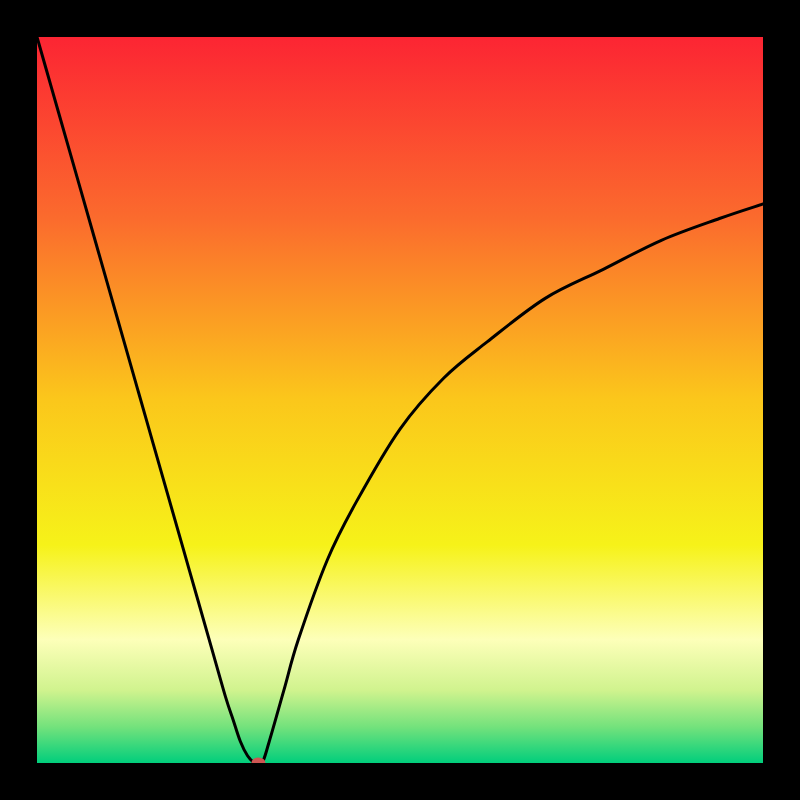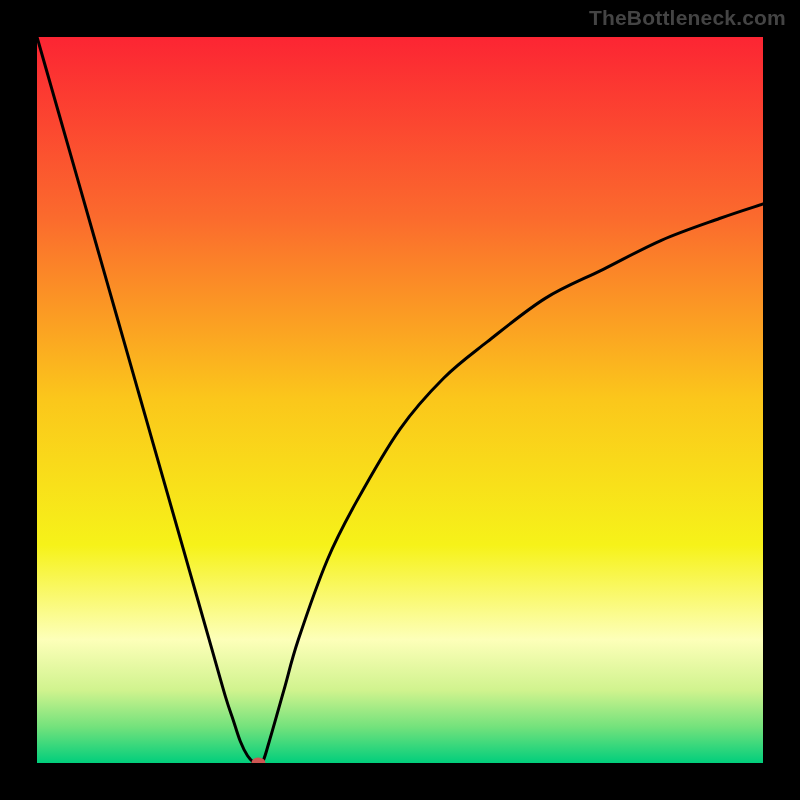--- a/index.html
+++ b/index.html
@@ -63,14 +63,13 @@
             <stop offset="100%" stop-color="#01ce7c"></stop>
           </linearGradient>
       </defs>
       <rect x="0" y="0" width="726" height="726" fill="url(#bg-grad)"></rect>
     </svg>
     <svg class="curve-svg" viewBox="0 0 726 726" preserveAspectRatio="none">
       <path id="curve-path" fill="none" stroke-width="3" stroke-linejoin="round" stroke-linecap="round" d="M 0 0 C 2.42 8.46999999999999, 9.68 33.87999999999994, 14.52 50.819999999999936 C 19.36 67.75999999999993, 24.2 84.69999999999999, 29.04 101.63999999999999 C 33.879999999999995 118.57999999999998, 38.72 135.51999999999992, 43.559999999999995 152.45999999999992 C 48.39999999999999 169.39999999999992, 53.239999999999995 186.33999999999997, 58.08 203.27999999999997 C 62.92 220.21999999999997, 67.76 237.15999999999997, 72.60000000000001 254.09999999999997 C 77.44000000000001 271.03999999999996, 82.27999999999999 287.98, 87.11999999999999 304.92 C 91.96 321.86, 96.80000000000001 338.8, 101.64000000000001 355.74 C 106.48000000000002 372.68, 111.32 389.62, 116.16 406.56 C 121 423.5, 125.84 440.44, 130.68 457.38 C 135.52 474.32, 140.36 491.26000000000005, 145.20000000000002 508.20000000000005 C 150.04000000000002 525.1400000000001, 154.88 542.0799999999999, 159.72 559.02 C 164.56 575.96, 169.39999999999998 592.9000000000001, 174.23999999999998 609.84 C 179.07999999999998 626.78, 185.13000000000002 648.56, 188.76000000000002 660.66 C 192.39000000000001 672.76, 193.60000000000002 675.1800000000001, 196.02 682.44 C 198.44 689.7, 200.86000000000004 698.1700000000001, 203.28000000000003 704.22 C 205.70000000000002 710.27, 208.12 715.11, 210.54 718.74 C 212.95999999999998 722.37, 215.38 724.79, 217.79999999999998 726 C 220.21999999999997 727.21, 222.64 729.63, 225.06 726 C 227.48000000000002 722.37, 228.69 716.32, 232.32 704.22 C 235.95 692.12, 242.00000000000003 670.34, 246.84000000000003 653.4 C 251.68000000000004 636.4599999999999, 254.10000000000002 624.3599999999999, 261.36 602.5799999999999 C 268.62 580.8, 280.72 545.71, 290.40000000000003 522.72 C 300.08000000000004 499.73, 307.34000000000003 486.42, 319.44 464.64 C 331.53999999999996 442.85999999999996, 348.48 412.60999999999996, 363 392.03999999999996 C 377.52 371.46999999999997, 392.0400000000001 355.73999999999995, 406.56000000000006 341.21999999999997 C 421.08000000000004 326.7, 433.18 318.23, 450.12 304.92 C 467.06 291.61, 488.84 273.46000000000004, 508.2 261.36 C 527.56 249.26, 546.92 241.99999999999994, 566.28 232.31999999999994 C 585.64 222.63999999999993, 605 211.74999999999997, 624.36 203.27999999999997 C 643.72 194.80999999999997, 665.5 187.54999999999998, 682.4399999999999 181.5 C 699.3799999999999 175.45000000000002, 718.74 169.4, 726 166.98000000000002" stroke="#000000"></path>
       <ellipse id="marker-dot" rx="7" ry="5.5" cx="221.43" cy="726" fill="#cd5653"></ellipse>
     </svg>
   </div>
-  <div class="watermark">TheBottleneck.com</div>
 </div>
 
 </body></html>

